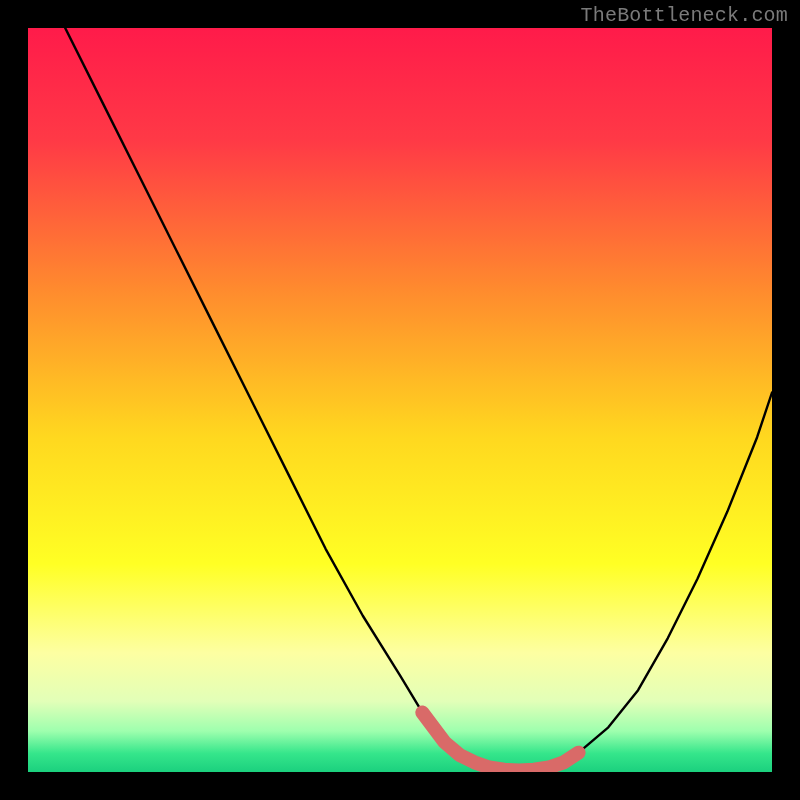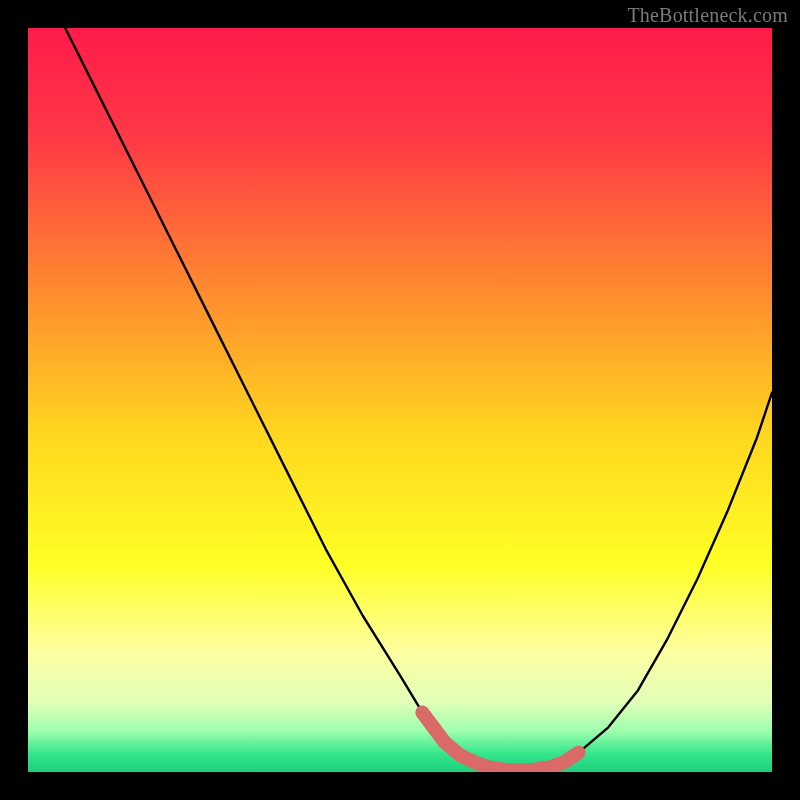--- a/index.html
+++ b/index.html
@@ -38,21 +38,21 @@
     left: 0;
     top: 0;
     width: 100%;
     height: 100%;
     overflow: visible;
   }
   .watermark {
     position: absolute;
     top: 4px;
     right: 12px;
-    font-family: Liberation Serif, serif;
+    font-family: Liberation Mono, monospace;
     font-size: 20px;
     color: #7a7a7a;
     letter-spacing: 0.2px;
   }
 </style>
 </head>
 <body>
 
 <div class="frame">
 

